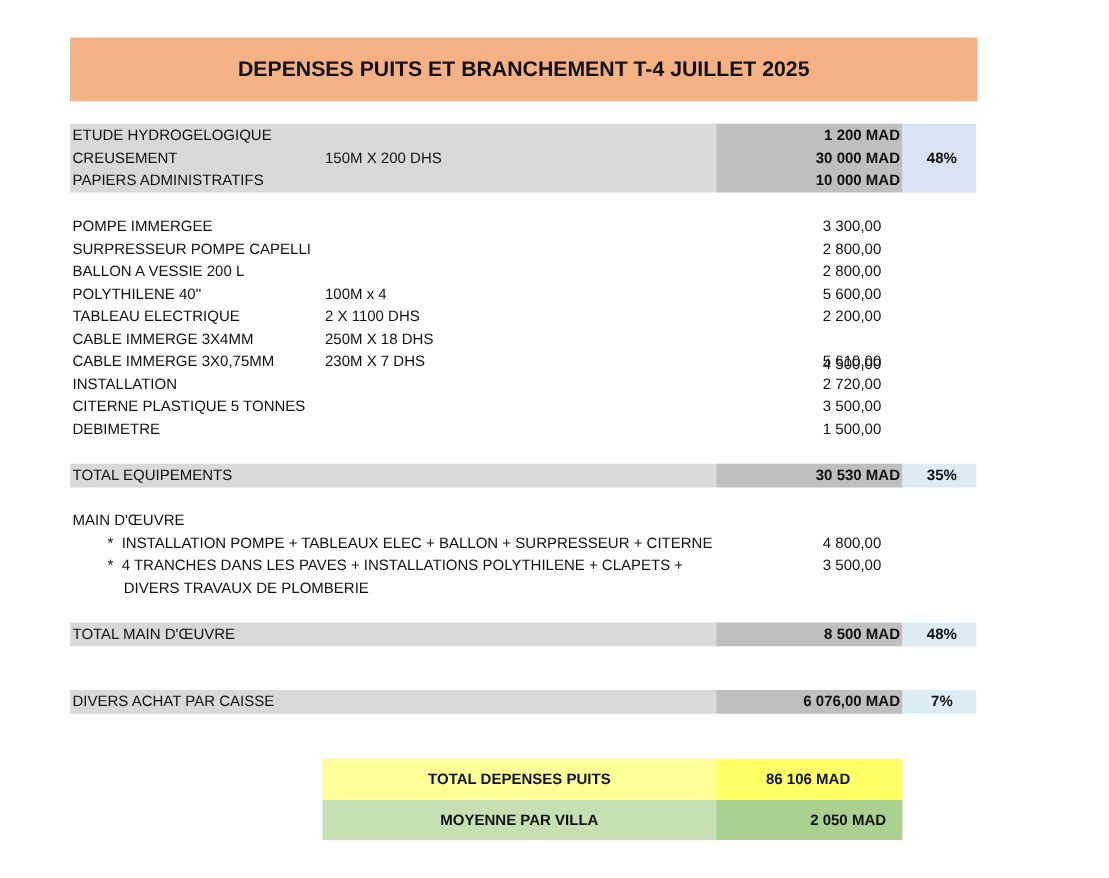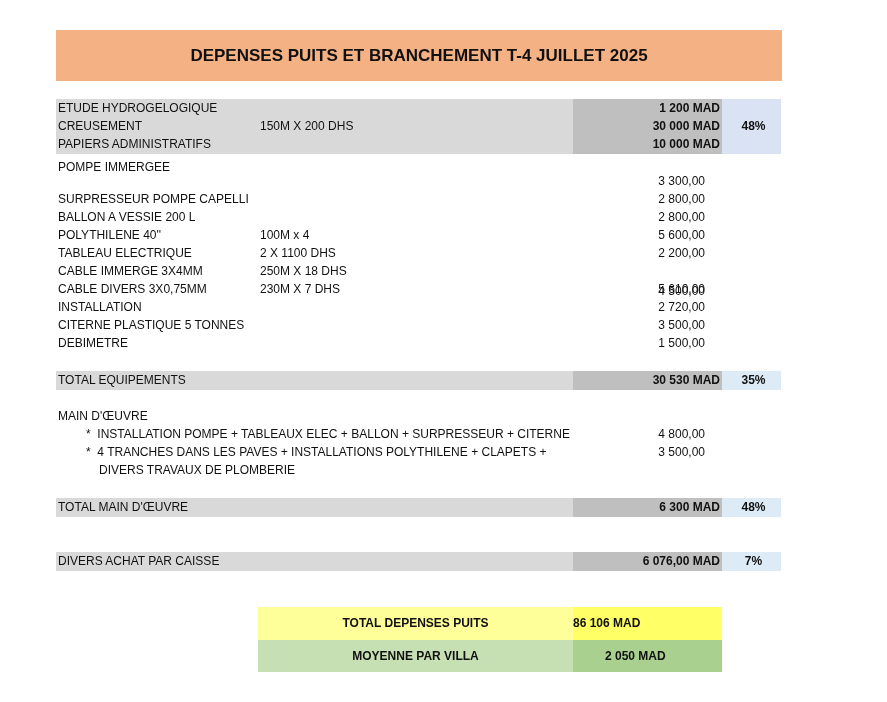--- a/index.html
+++ b/index.html
@@ -10,21 +10,21 @@
   .band-dark { background:#bfbfbf; }
   .band-pct { background:#dae3f3; }
   .band-pct2 { background:#ddebf7; }
   .row { position:absolute; left:58px; height:18px; line-height:18px; white-space:nowrap; }
   .detail { position:absolute; left:260px; height:18px; line-height:18px; white-space:nowrap; }
   .amount { position:absolute; right:182px; height:18px; line-height:18px; text-align:right; white-space:nowrap; }
   .amount.bold { font-weight:bold; right:167px; }
   .pct { position:absolute; left:722px; width:63px; text-align:center; font-weight:bold; height:18px; line-height:18px; }
   .bullet { position:absolute; left:86px; height:18px; line-height:18px; white-space:nowrap; }
   .sum-label { position:absolute; left:258px; width:315px; text-align:center; font-weight:bold; }
-  .sum-val { position:absolute; left:573px; width:149px; text-align:left; font-weight:bold; box-sizing:border-box; padding-right:2px; }
+  .sum-val { position:absolute; left:573px; width:149px; text-align:center; font-weight:bold; box-sizing:border-box; padding-right:2px; }
 </style>
 </head>
 <body>
 
 <div class="abs title-bar">
     <span>DEPENSES PUITS ET BRANCHEMENT T-4  JUILLET 2025</span>
   </div>
 
 <div class="abs band-light" style="left:56px;top:99px;width:517px;height:55px;"></div>
 <div class="abs band-dark" style="left:573px;top:99px;width:149px;height:55px;"></div>
@@ -32,36 +32,36 @@
 
 <div class="row" style="top:99px;">ETUDE HYDROGELOGIQUE</div>
 <div class="amount bold" style="top:99px;">1 200 MAD</div>
 <div class="row" style="top:117px;">CREUSEMENT</div>
 <div class="detail" style="top:117px;">150M X 200 DHS</div>
 <div class="amount bold" style="top:117px;">30 000 MAD</div>
 <div class="pct" style="top:117px;">48%</div>
 <div class="row" style="top:135px;">PAPIERS ADMINISTRATIFS</div>
 <div class="amount bold" style="top:135px;">10 000 MAD</div>
 
-<div class="row" style="top:158px;">POMPE IMMERGEE</div>
+<div class="row" style="top:172px;">POMPE IMMERGEE</div>
 <div class="amount" style="top:172px;">3 300,00</div>
 <div class="row" style="top:190px;">SURPRESSEUR POMPE CAPELLI</div>
 <div class="amount" style="top:190px;">2 800,00</div>
 <div class="row" style="top:208px;">BALLON A VESSIE 200 L</div>
 <div class="amount" style="top:208px;">2 800,00</div>
 <div class="row" style="top:226px;">POLYTHILENE 40''</div>
 <div class="detail" style="top:226px;">100M x 4</div>
 <div class="amount" style="top:226px;">5 600,00</div>
 <div class="row" style="top:244px;">TABLEAU ELECTRIQUE</div>
 <div class="detail" style="top:244px;">2 X 1100 DHS</div>
 <div class="amount" style="top:244px;">2 200,00</div>
 <div class="row" style="top:262px;">CABLE IMMERGE 3X4MM</div>
 <div class="detail" style="top:262px;">250M X 18 DHS</div>
 <div class="amount" style="top:262px;margin-top:20px;">4 500,00</div>
-<div class="row" style="top:280px;">CABLE DIVERS 3X0,75MM</div>
+<div class="row" style="top:280px;">CABLE IMMERGE 3X0,75MM</div>
 <div class="detail" style="top:280px;">230M X 7 DHS</div>
 <div class="amount" style="top:280px;">5 610,00</div>
 <div class="row" style="top:298px;">INSTALLATION</div>
 <div class="amount" style="top:298px;">2 720,00</div>
 <div class="row" style="top:316px;">CITERNE PLASTIQUE 5 TONNES</div>
 <div class="amount" style="top:316px;">3 500,00</div>
 <div class="row" style="top:334px;">DEBIMETRE</div>
 <div class="amount" style="top:334px;">1 500,00</div>
 
 <div class="abs band-light" style="left:56px;top:371px;width:517px;height:19px;"></div>
@@ -75,21 +75,21 @@
 <div class="bullet" style="top:425px;"><span>*</span>&nbsp; <span>INSTALLATION POMPE + TABLEAUX ELEC + BALLON + SURPRESSEUR + CITERNE</span></div>
 <div class="amount" style="top:425px;">4 800,00</div>
 <div class="bullet" style="top:443px;"><span>*</span>&nbsp; <span>4 TRANCHES DANS LES PAVES + INSTALLATIONS POLYTHILENE + CLAPETS +</span></div>
 <div class="amount" style="top:443px;">3 500,00</div>
 <div class="bullet" style="top:461px;left:99px;">DIVERS TRAVAUX DE PLOMBERIE</div>
 
 <div class="abs band-light" style="left:56px;top:498px;width:517px;height:19px;"></div>
 <div class="abs band-dark" style="left:573px;top:498px;width:149px;height:19px;"></div>
 <div class="abs band-pct2" style="left:722px;top:498px;width:59px;height:19px;"></div>
 <div class="row" style="top:498px;">TOTAL MAIN D'ŒUVRE</div>
-<div class="amount bold" style="top:498px;">6 300 MAD</div>
+<div class="amount bold" style="top:498px;">8 500 MAD</div>
 <div class="pct" style="top:498px;">48%</div>
 
 <div class="abs band-light" style="left:56px;top:552px;width:517px;height:19px;"></div>
 <div class="abs band-dark" style="left:573px;top:552px;width:149px;height:19px;"></div>
 <div class="abs band-pct2" style="left:722px;top:552px;width:59px;height:19px;"></div>
 <div class="row" style="top:552px;">DIVERS ACHAT PAR CAISSE</div>
 <div class="amount bold" style="top:552px;">6 076,00 MAD</div>
 <div class="pct" style="top:552px;">7%</div>
 
 <div class="abs" style="left:258px;top:607px;width:315px;height:33px;background:#ffff99;"></div>

